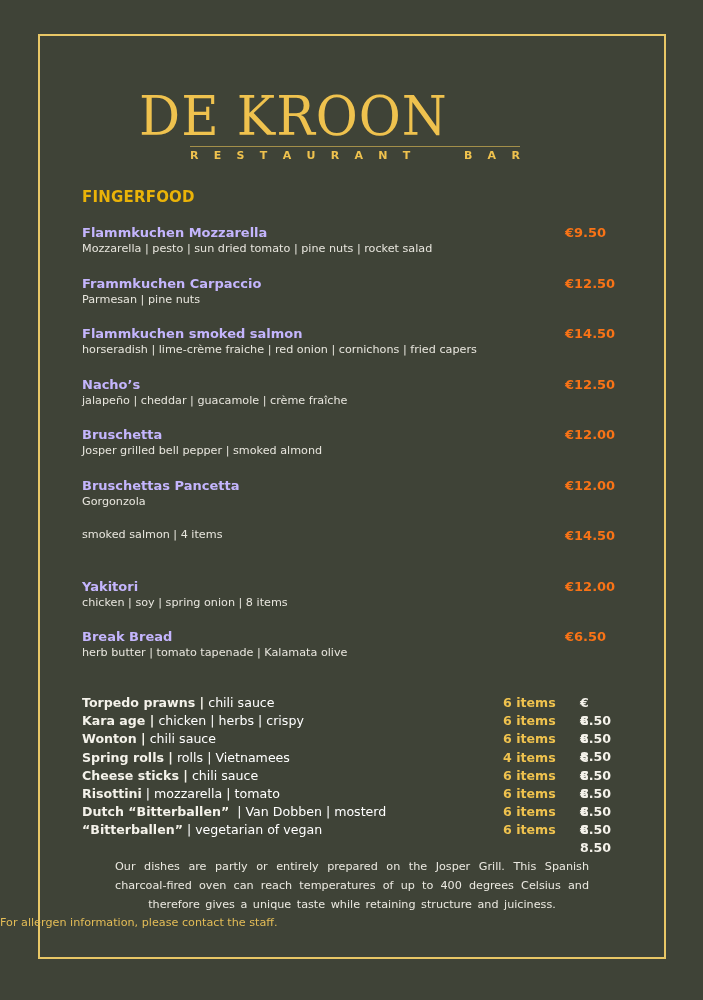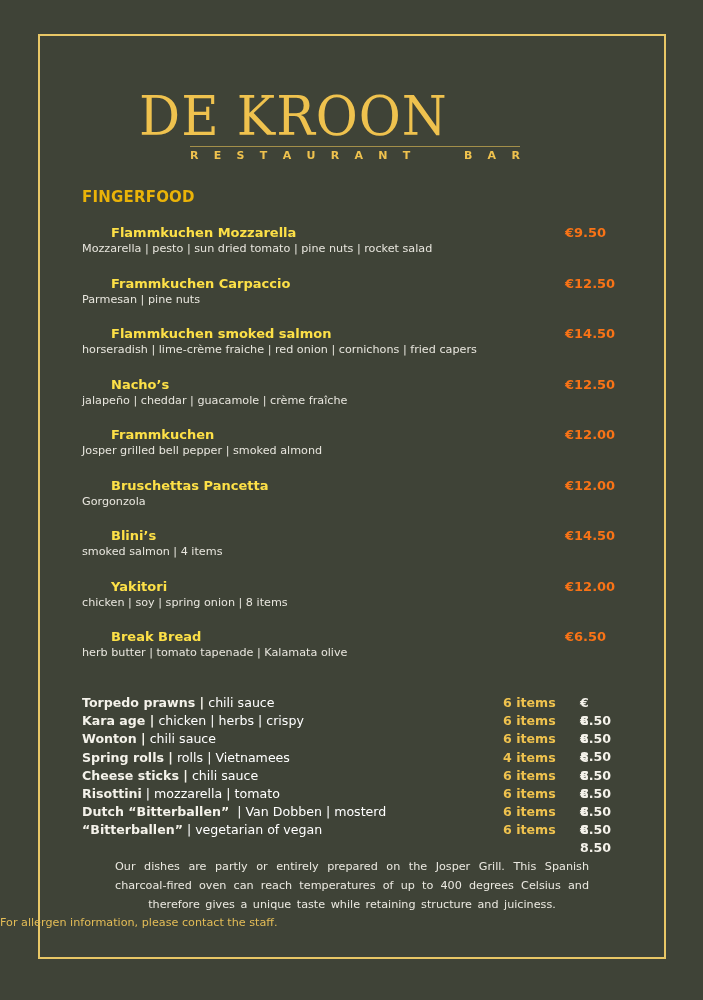--- a/index.html
+++ b/index.html
@@ -20,21 +20,21 @@
   .logo-sub {
     position:absolute; left:190px; top:61px; width:330px; display:flex; justify-content:space-between;
     font-family:"DejaVu Sans", sans-serif; font-weight:bold; font-size:11px; color:#efc24e;
   }
   .section-title {
     position:absolute; left:82px; top:188px; font-weight:bold; font-size:15px; color:#eab308;
     letter-spacing:0.2px;
   }
   .items { position:absolute; left:82px; top:224px; width:540px; }
   .item { position:relative; height:50.5px; }
-  .item-name { font-weight:bold; font-size:13px; line-height:17px; color:#fde047;margin-left:29px; }
+  .item-name { font-weight:bold; font-size:13px; line-height:17px; color:#c4b5fd; }
   .item-desc { font-size:11.2px; line-height:16px; color:#e8e6de; }
   .item-price { position:absolute; left:483px; top:0; font-weight:bold; font-size:13px; line-height:17px; color:#f97316; }
   .small-list { position:absolute; left:82px; top:694px; width:540px; }
   .srow { position:relative; height:18.2px; font-size:12.6px; line-height:18px; }
   .srow .sname { font-weight:bold; color:#f4f2ea; }
   .srow .sdesc { color:#ffffff; font-weight:normal; }
   .srow .scount { position:absolute; left:421px; top:0; color:#efc24e; font-weight:bold; }
   .srow .sprice { position:absolute; left:498px; top:0; color:#f4f2ea; font-weight:bold; }
   .note {
     position:absolute; left:115px; top:857px; width:474px; text-align:justify; text-align-last:center;
@@ -88,31 +88,30 @@
     <div class="item-name">Flammkuchen smoked salmon</div>
     <div class="item-desc">horseradish | lime-crème fraiche | red onion | cornichons | fried capers</div>
     <div class="item-price">€14.50</div>
   </div>
   <div class="item">
     <div class="item-name">Nacho’s</div>
     <div class="item-desc">jalapeño | cheddar | guacamole | crème fraîche</div>
     <div class="item-price">€12.50</div>
   </div>
   <div class="item">
-    <div class="item-name">Frammkuchen</div>
+    <div class="item-name">Bruschetta</div>
     <div class="item-desc">Josper grilled bell pepper | smoked almond</div>
     <div class="item-price">€12.00</div>
   </div>
   <div class="item">
     <div class="item-name">Bruschettas Pancetta</div>
     <div class="item-desc">Gorgonzola</div>
     <div class="item-price">€12.00</div>
   </div>
   <div class="item">
-    <div class="item-name">Blini’s</div>
     <div class="item-desc">smoked salmon | 4 items</div>
     <div class="item-price">€14.50</div>
   </div>
   <div class="item">
     <div class="item-name">Yakitori</div>
     <div class="item-desc">chicken | soy | spring onion | 8 items</div>
     <div class="item-price">€12.00</div>
   </div>
   <div class="item">
     <div class="item-name">Break Bread</div>

